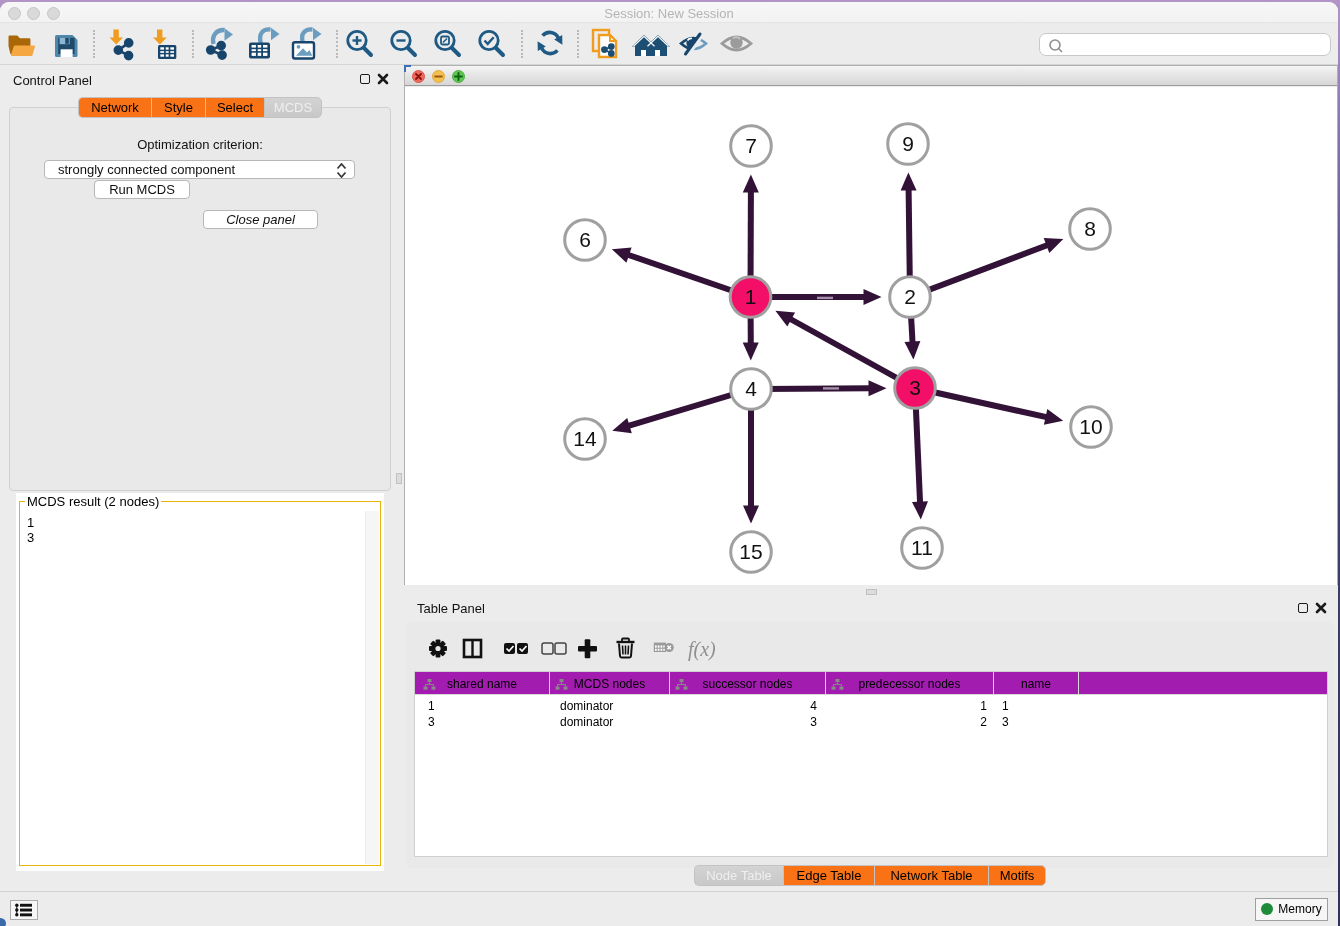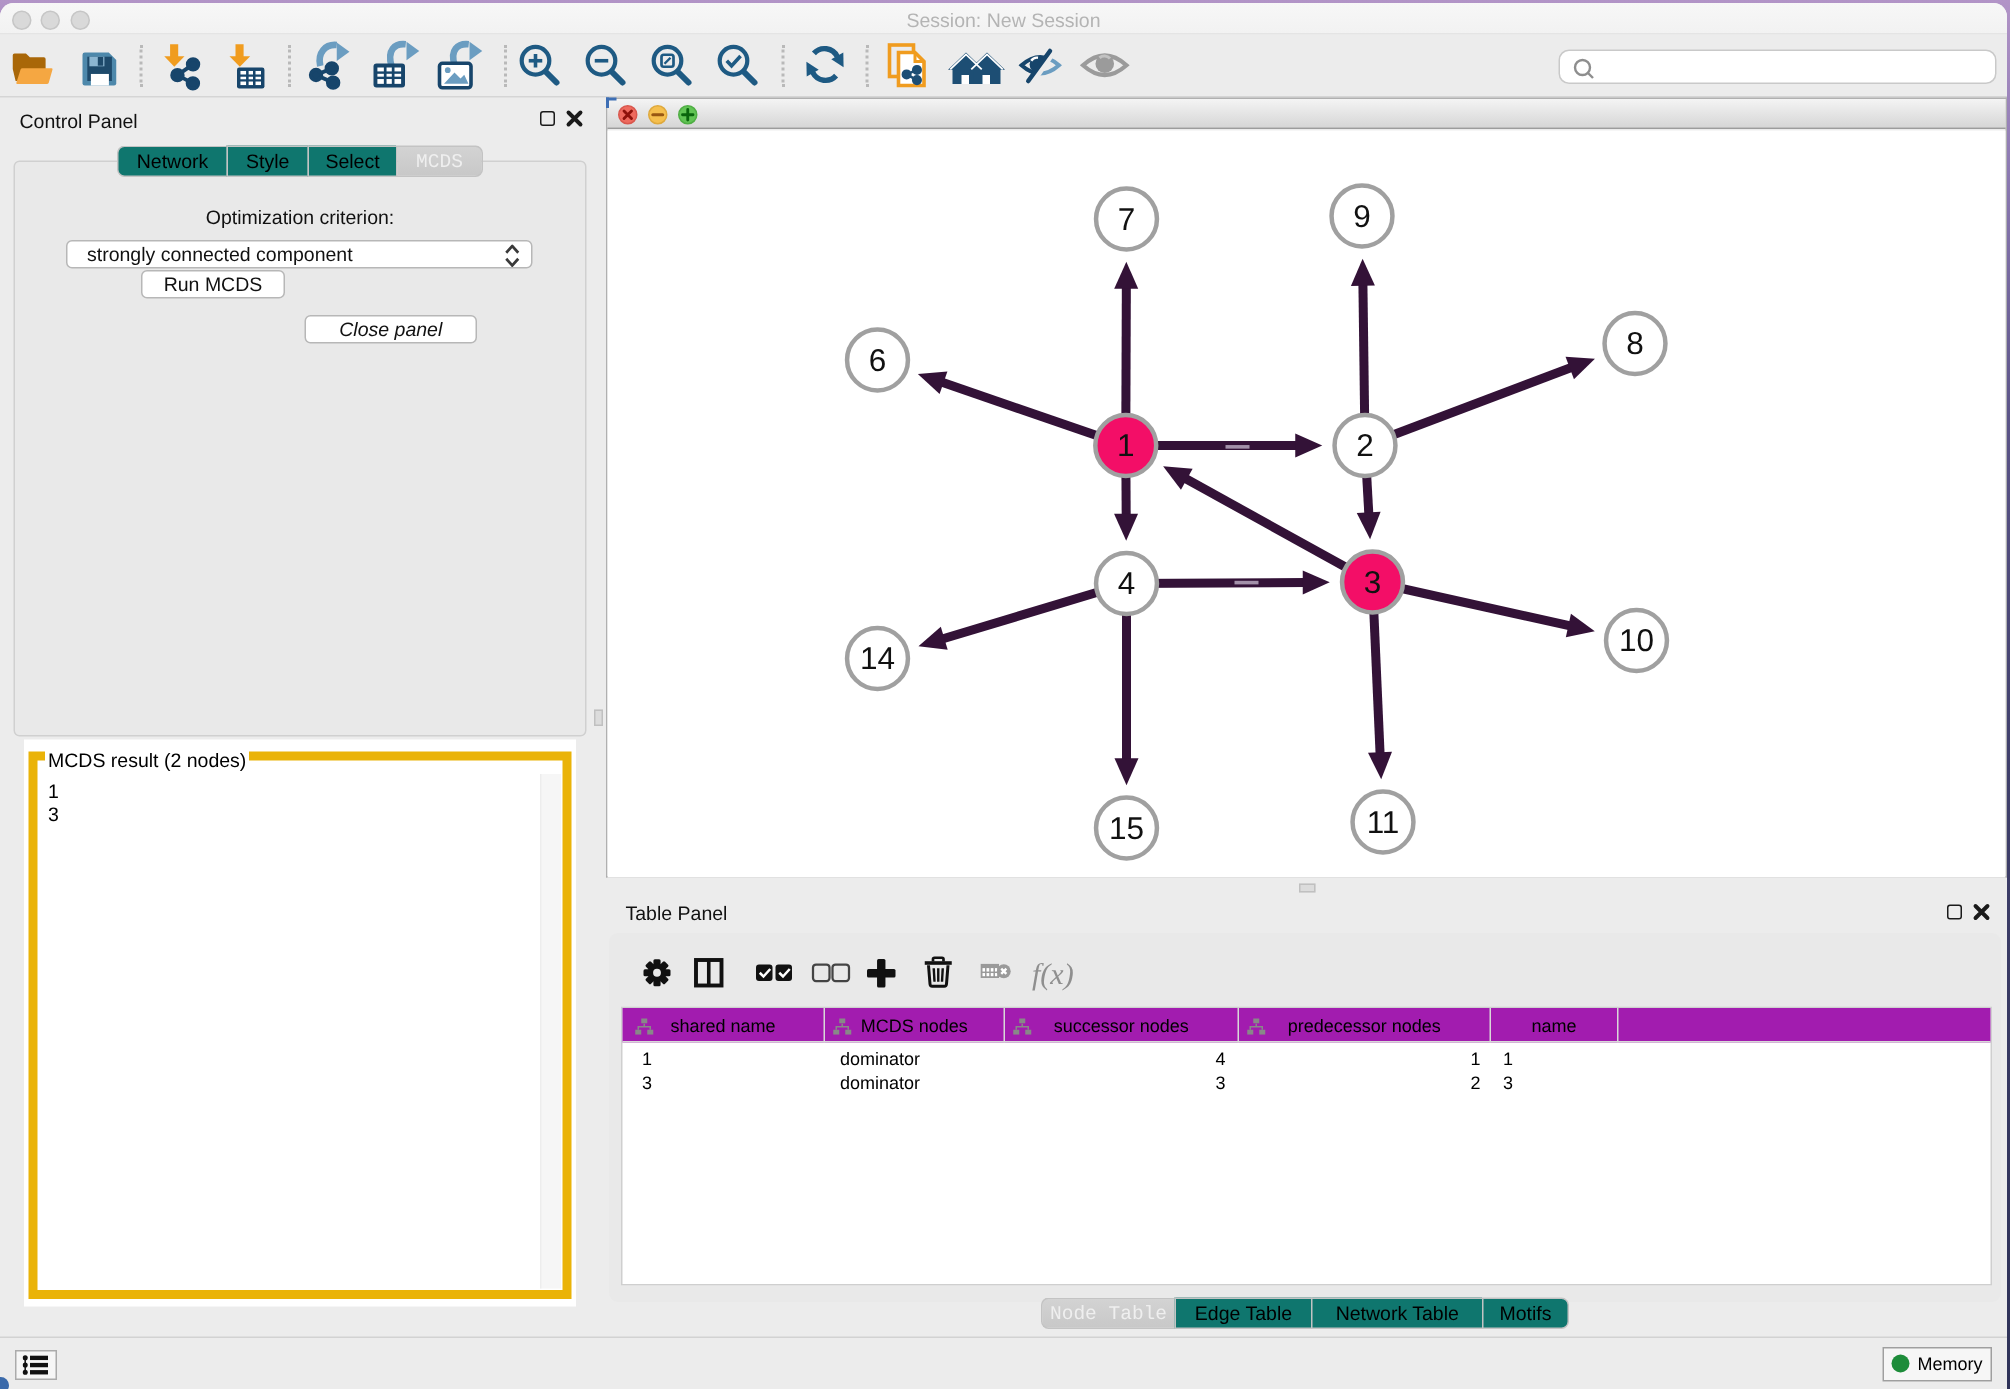--- a/index.html
+++ b/index.html
@@ -26,38 +26,38 @@
 #toolbar { position:absolute; left:0; top:22px; width:100%; height:41px;
   border-bottom:1px solid #d5d5d5; }
 .tsep { position:absolute; top:6px; height:28px; width:0;
   border-left:2px dotted #b9b9b9; }
 #searchbox { position:absolute; left:1039px; top:9px; width:292px; height:23px;
   background:#fff; border:1px solid #c9c9c9; border-radius:7px; }
 
 #cp-title { position:absolute; left:13px; top:71px; font-size:13px; color:#111; }
 #cp-tabs { position:absolute; left:78px; top:95px; height:21px; display:flex;
   font-size:13px; z-index:5; }
-.tab { background:#0f766e; border:1px solid #c3c3c3; border-right:none;
+.tab { background:#f97316; border:1px solid #c3c3c3; border-right:none;
   display:flex; align-items:center; justify-content:center; color:#000; }
 .tab:first-child { border-radius:5px 0 0 5px; }
 .tab:last-child { border-radius:0 5px 5px 0; border-right:1px solid #c3c3c3; }
-.tab.sel { background:linear-gradient(#d3d3d3,#c8c8c8); color:#efefef;font-family:Liberation Mono, monospace; }
+.tab.sel { background:linear-gradient(#d3d3d3,#c8c8c8); color:#efefef; }
 #cp-content { position:absolute; left:9px; top:105px; width:382px; height:384px;
   background:#e9e9e9; border:1px solid #d0d0d0; border-radius:4px; }
 #opt-label { position:absolute; left:0; top:135px; width:400px; text-align:center;
   font-size:13px; color:#111; }
 #dropdown { position:absolute; left:44px; top:158px; width:311px; height:19px;
   background:#fff; border:1px solid #b7b7b7; border-radius:4px;
   font-size:13px; color:#111; line-height:17px; padding-left:13px; }
 .btn { position:absolute; height:19px; background:#fff; border:1px solid #b7b7b7;
   border-radius:4px; font-size:13px; color:#111; text-align:center; line-height:17px; }
 #mcds-box { position:absolute; left:16px; top:491px; width:368px; height:378px;
   background:#fff; }
 #mcds-fieldset { position:absolute; left:3px; top:8px; right:3px; bottom:5px;
-  border:6px solid #eab308; }
+  border:1px solid #eab308; }
 #mcds-legend { position:absolute; left:5px; top:-8px; background:#fff;
   font-size:13px; color:#000; padding:0 2px; }
 #mcds-scroll { position:absolute; right:1px; top:9px; width:14px; bottom:1px;
   background:#f6f6f6; border-left:1px solid #ededed; }
 #mcds-text { position:absolute; left:7px; top:13px; font-size:13px; color:#000; line-height:15px; }
 
 #netframe { position:absolute; left:404px; top:63px; width:934px; height:520px;
   border:1px solid #b0b0b0; border-bottom:1px solid #9a9a9a; }
 #net-titlebar { position:absolute; left:0; top:0; width:100%; height:20px;
   background:linear-gradient(#f4f4f4,#d6d6d6); border-bottom:1px solid #9c9c9c; }

